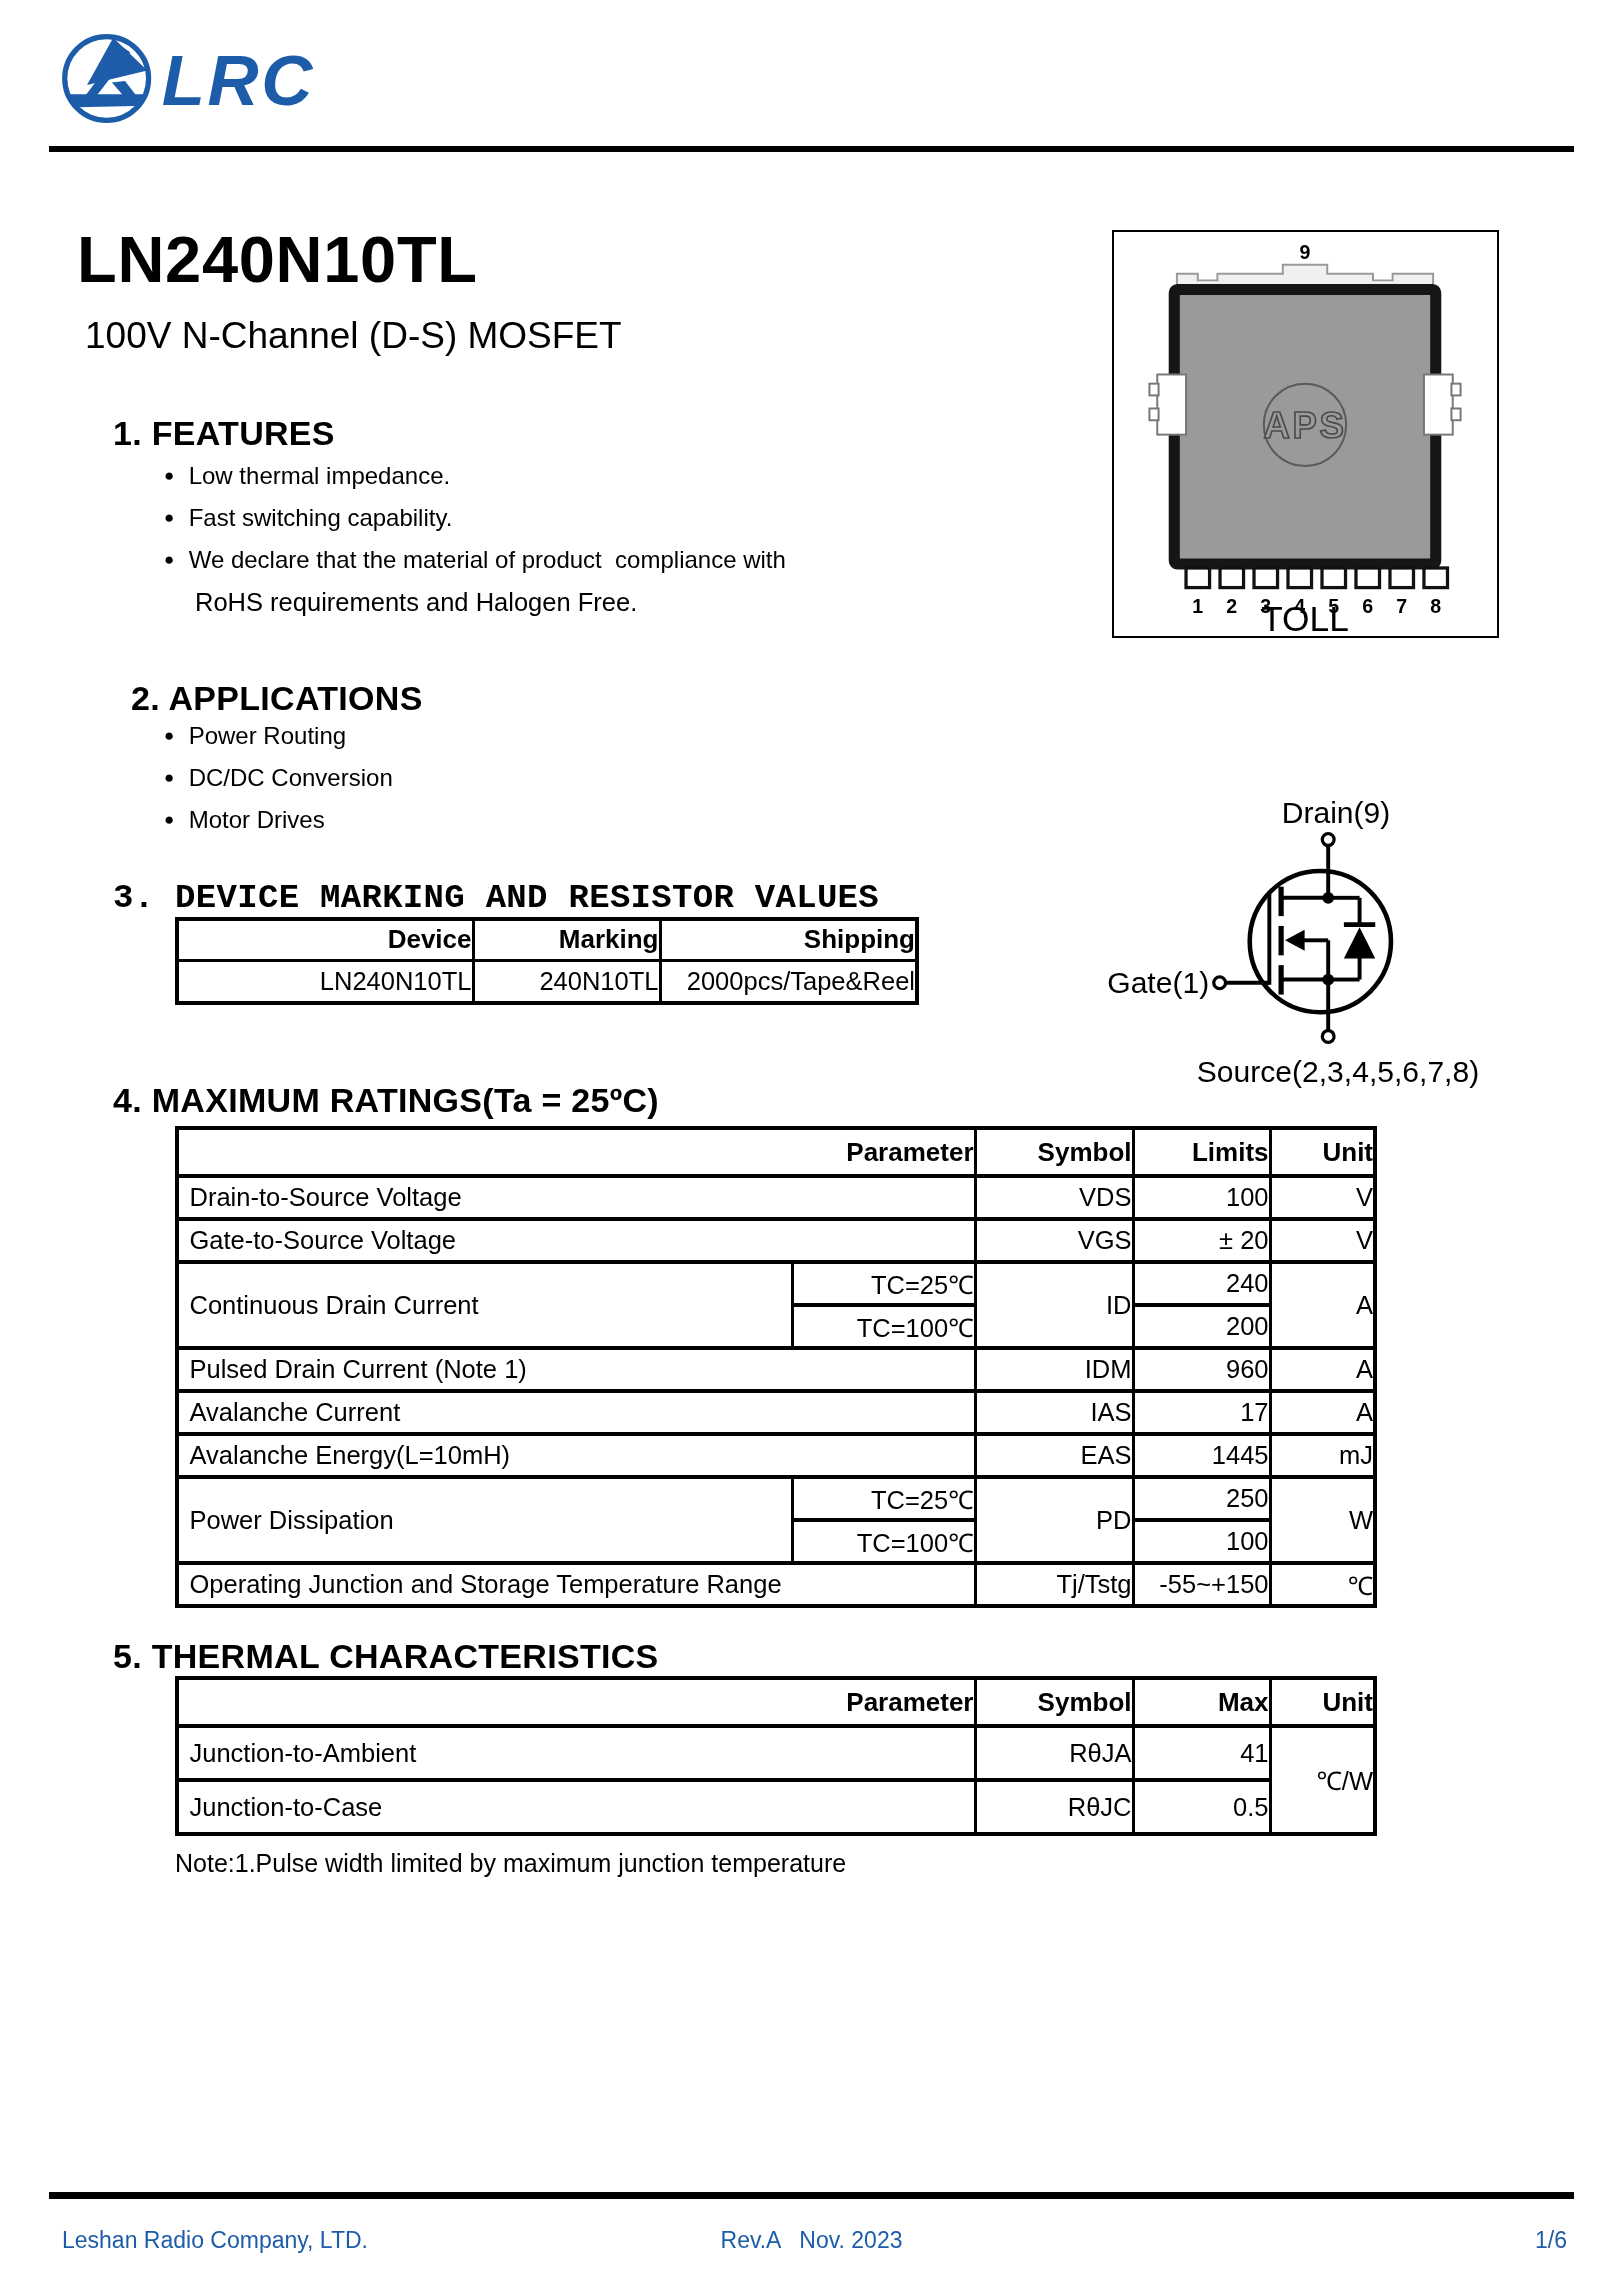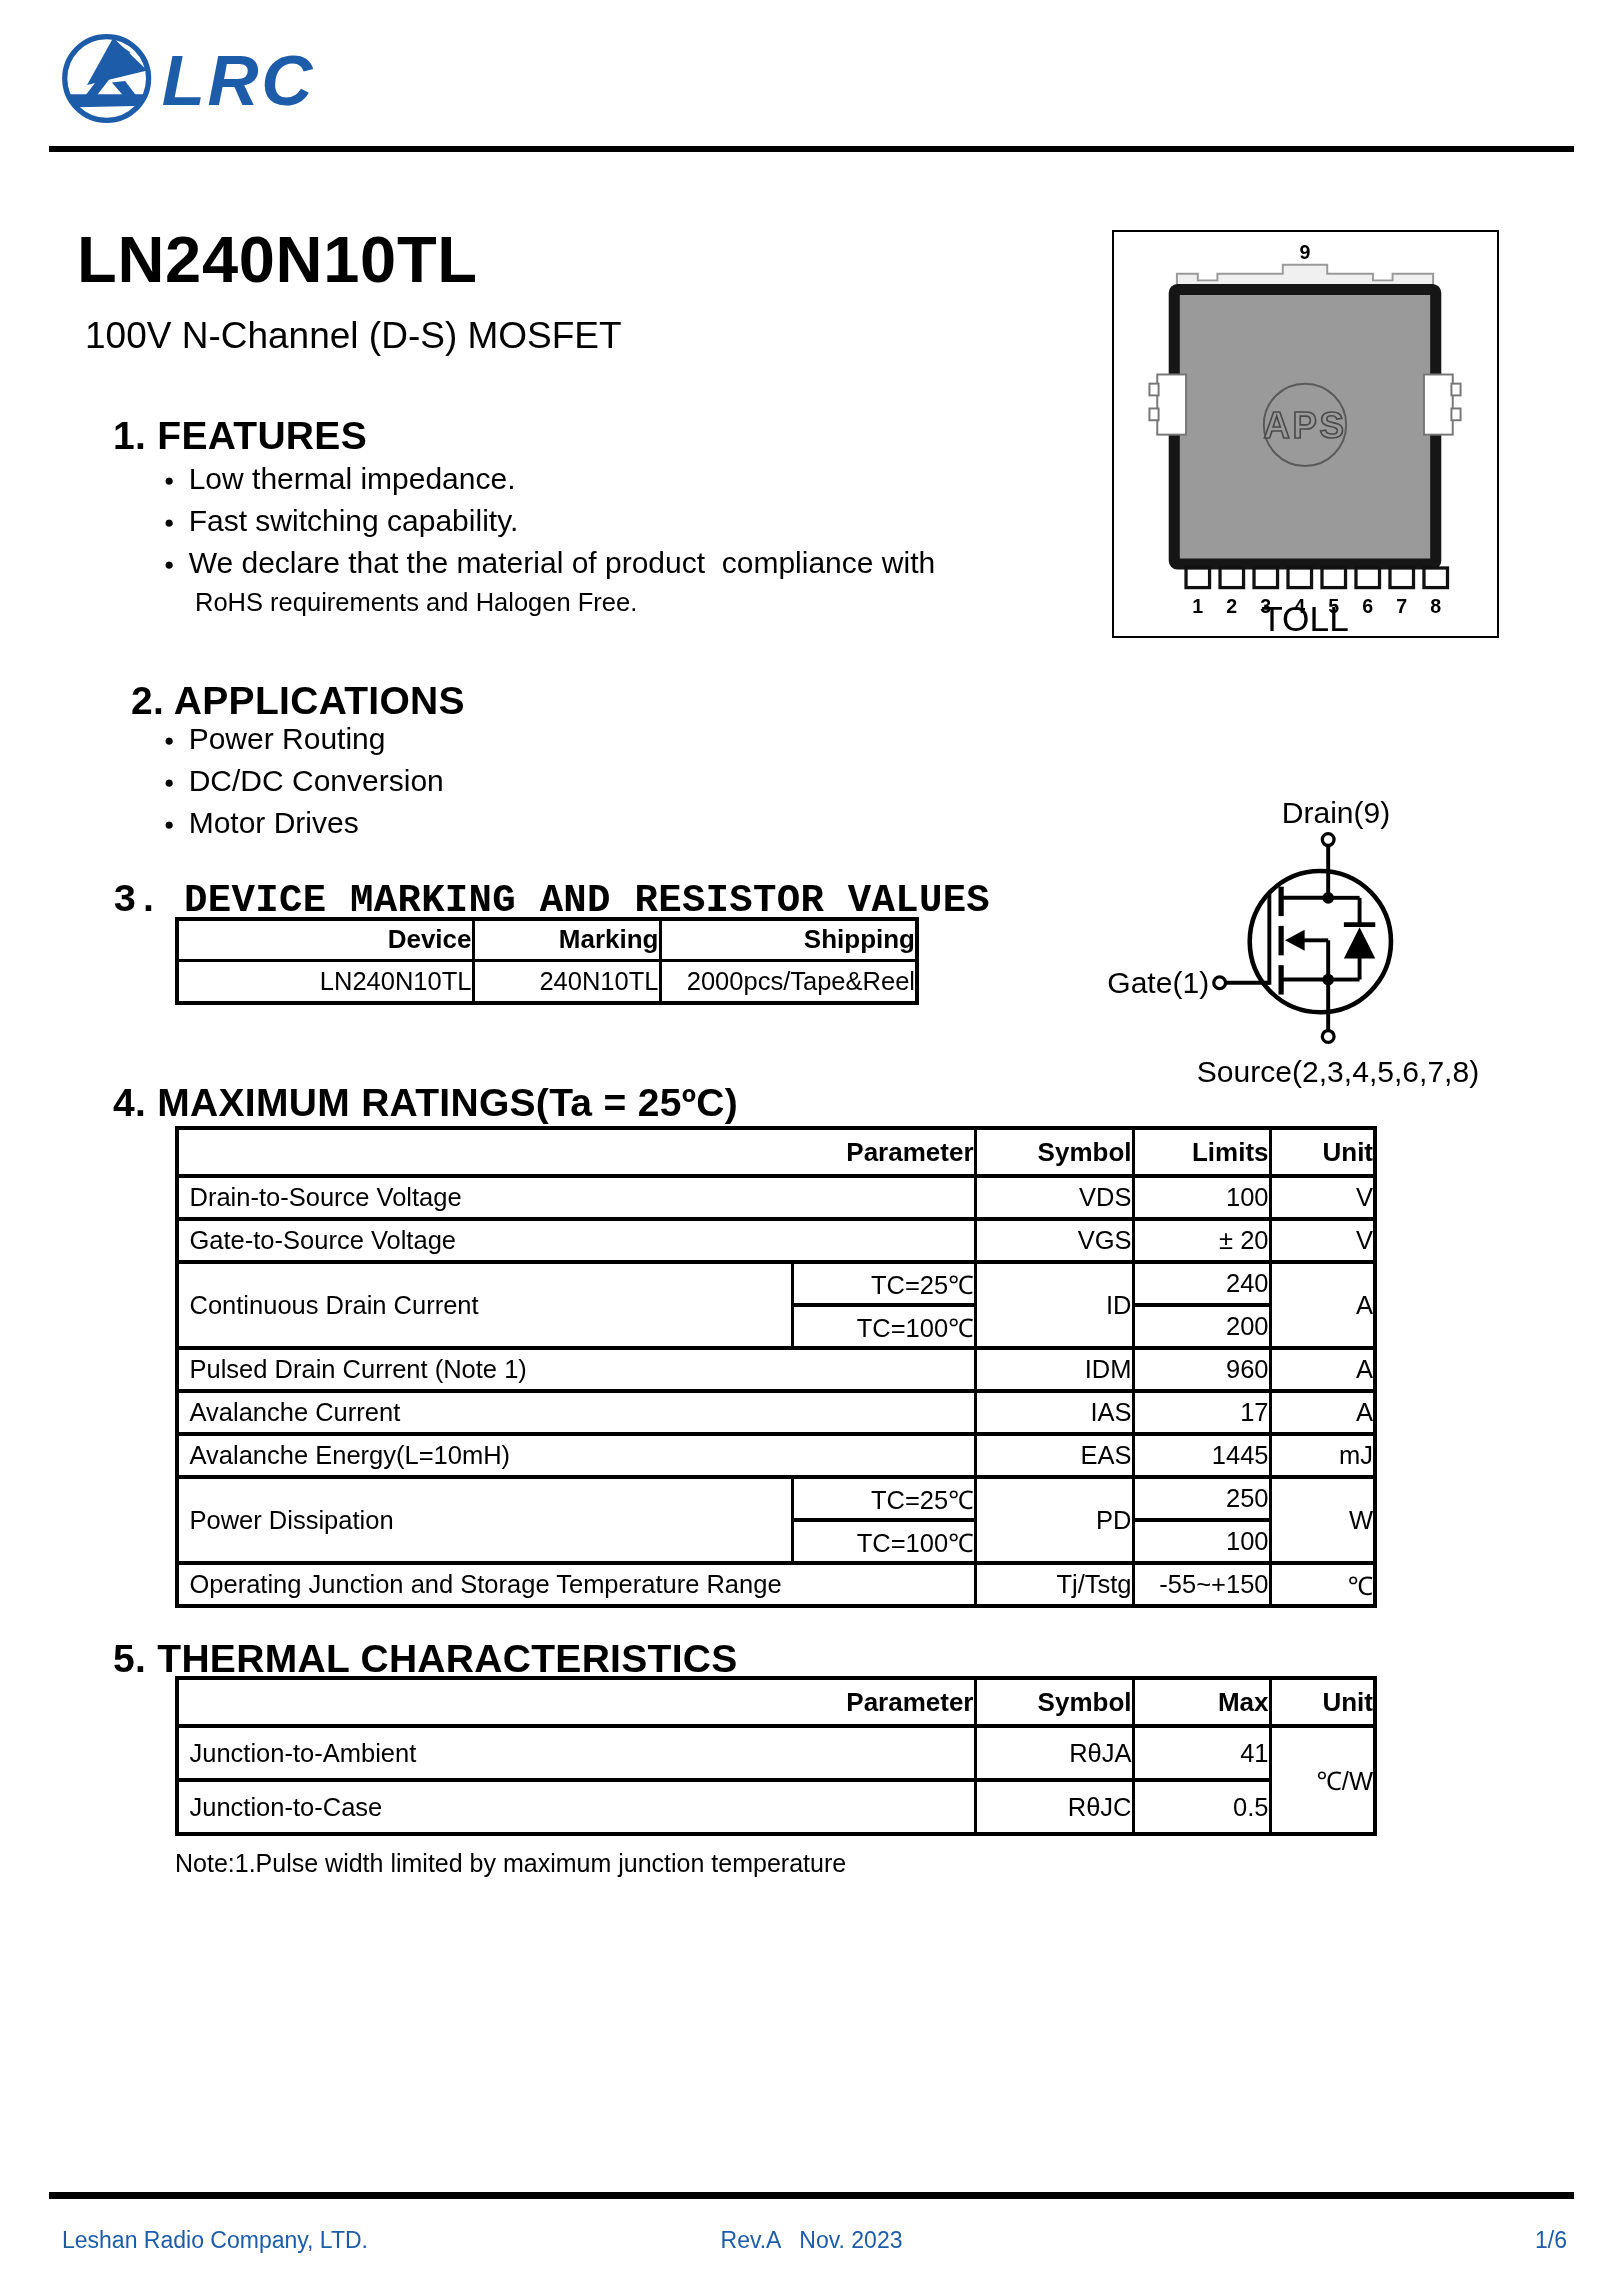--- a/index.html
+++ b/index.html
@@ -6,29 +6,29 @@
   html,body { background:#ffffff; }
   body {
     width:1623px; height:2295px; position:relative;
     font-family:"Liberation Sans", sans-serif; color:#000;
     overflow:hidden;
   }
   .abs { position:absolute; }
   .rule { background:#000; }
 
   
-  .sec-heading { font-size:39px; font-weight:bold; letter-spacing:0.3px; }
+  .sec-heading { font-size:34px; font-weight:bold; letter-spacing:0.3px; }
   .part-number { font-size:65px; font-weight:bold; letter-spacing:0.7px; }
   .subtitle    { font-size:37px; }
 
   
   .blist { list-style:none; }
   .blist li { display:flex; align-items:baseline; height:42px; }
   .blist .dot { font-size:17px; margin-right:14.4px; position:relative; top:-2.6px; }
-  .blist .fi-text { font-size:30px; white-space:pre; }
+  .blist .fi-text { font-size:24px; white-space:pre; }
   .cont-line { font-size:25.5px; height:42px; padding-left:31px; white-space:pre; }
 
   
   table { border-collapse:collapse; table-layout:fixed; }
   .t td, .t th { border:solid #000; border-width:4.6px 3.9px; text-align:right;
                  font-size:25.5px; overflow:hidden; }
   .t th { font-weight:bold; font-size:26px; }
   .t { border:4.6px solid #000; }
   .t .pl { text-align:left; padding-left:10.5px; }
   .dev td, .dev th { border-width:3.9px 3.3px; }

